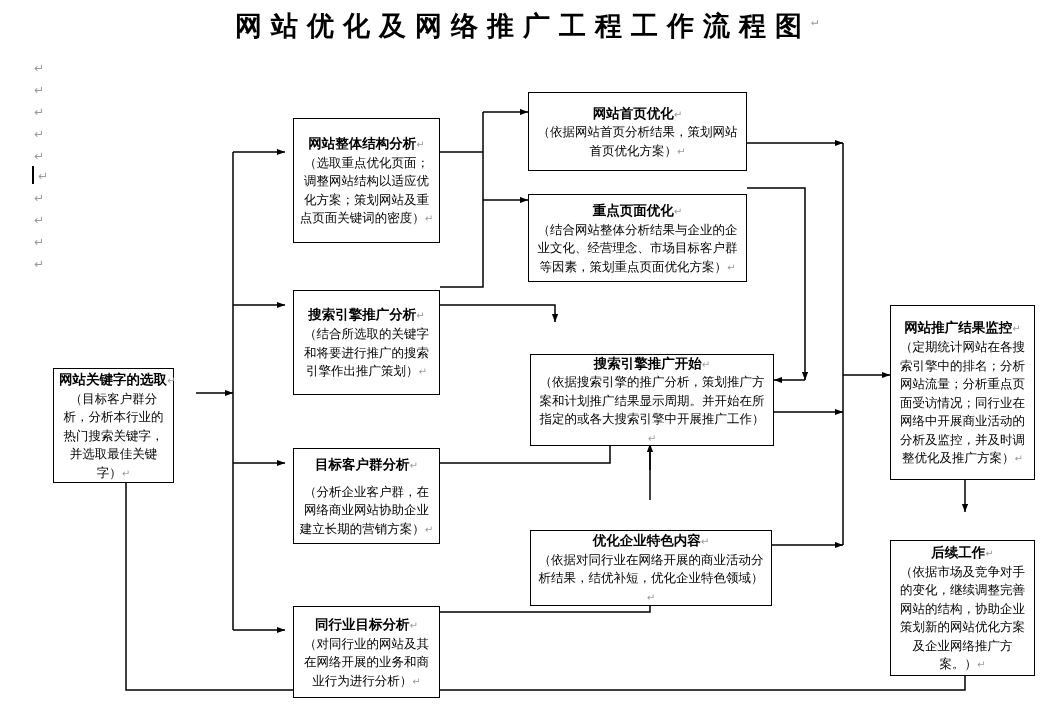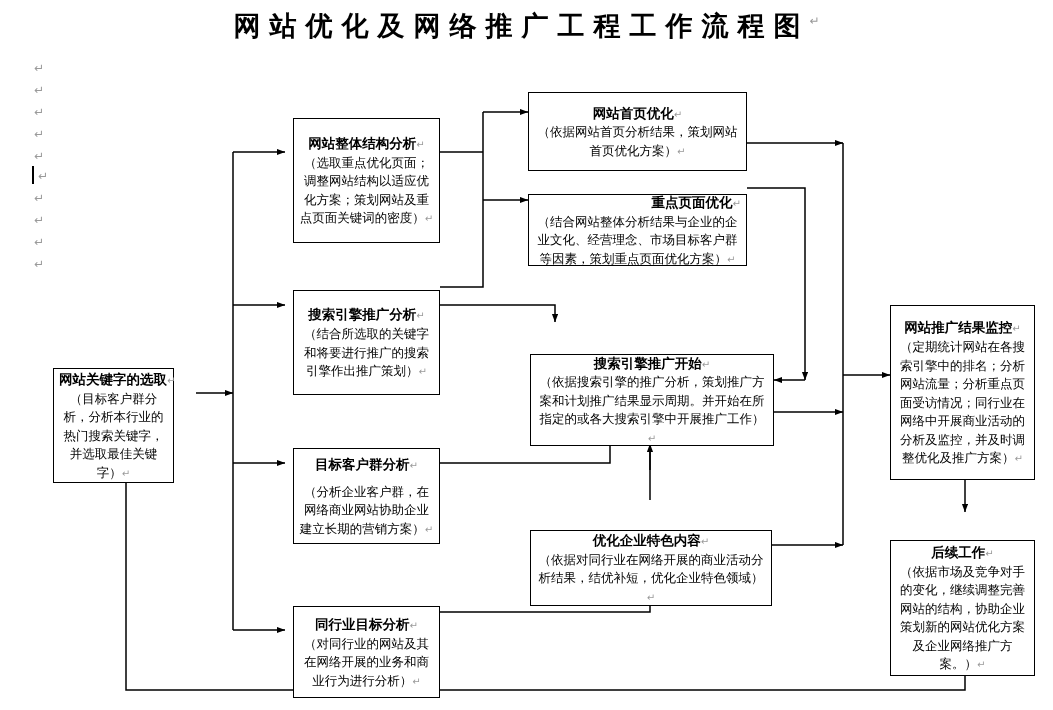--- a/index.html
+++ b/index.html
@@ -4,21 +4,21 @@
 <style>
   html,body{margin:0;padding:0;background:#ffffff;}
   body{width:1053px;height:710px;position:relative;overflow:hidden;
        font-family:"DejaVu Sans","Liberation Sans",sans-serif;color:#000;}
 
   #canvas{position:absolute;left:0;top:0;width:1053px;height:710px;}
 
   .title{
     position:absolute;left:0;top:8px;width:1053px;text-align:center;
     font-size:27px;font-weight:700;letter-spacing:9px;
-    font-family:Liberation Sans, sans-serif;
+    font-family:Liberation Mono, monospace;
     white-space:nowrap;
   }
   .title .pilcrow{font-size:12px;font-weight:400;color:#999;letter-spacing:0;vertical-align:super;}
 
   .pmark{
     position:absolute;font-size:12px;color:#9a9a9a;line-height:1;
     font-family:"DejaVu Sans","Liberation Sans",sans-serif;
   }
   .caret{
     position:absolute;width:2px;background:#000;
@@ -144,21 +144,21 @@
   <div class="node" style="left:293px;top:578px;width:147px;height:92px;">
     <div class="hd"><span>同行业目标分析</span><span class="pilcrow">↵</span></div>
     <div class="bd"><span>（对同行业的网站及其在网络开展的业务和商业行为进行分析）</span><span class="pilcrow">↵</span></div>
   </div>
 
   <div class="node wide" style="left:528px;top:64px;width:219px;height:79px;">
     <div class="hd"><span>网站首页优化</span><span class="pilcrow">↵</span></div>
     <div class="bd"><span>（依据网站首页分析结果，策划网站首页优化方案）</span><span class="pilcrow">↵</span></div>
   </div>
 
-  <div class="node wide" style="left:528px;top:166px;width:219px;height:72px;align-items:flex-end;">
+  <div class="node wide" style="left:528px;top:166px;width:219px;height:88px;">
     <div class="hd"><span>重点页面优化</span><span class="pilcrow">↵</span></div>
     <div class="bd"><span>（结合网站整体分析结果与企业的企业文化、经营理念、市场目标客户群等因素，策划重点页面优化方案）</span><span class="pilcrow">↵</span></div>
   </div>
 
   <div class="node wide" style="left:530px;top:326px;width:244px;height:92px;">
     <div class="hd"><span>搜索引擎推广开始</span><span class="pilcrow">↵</span></div>
     <div class="bd"><span>（依据搜索引擎的推广分析，策划推广方案和计划推广结果显示周期。并开始在所指定的或各大搜索引擎中开展推广工作）</span><span class="pilcrow">↵</span></div>
   </div>
 
   <div class="node wide" style="left:530px;top:502px;width:242px;height:76px;">

